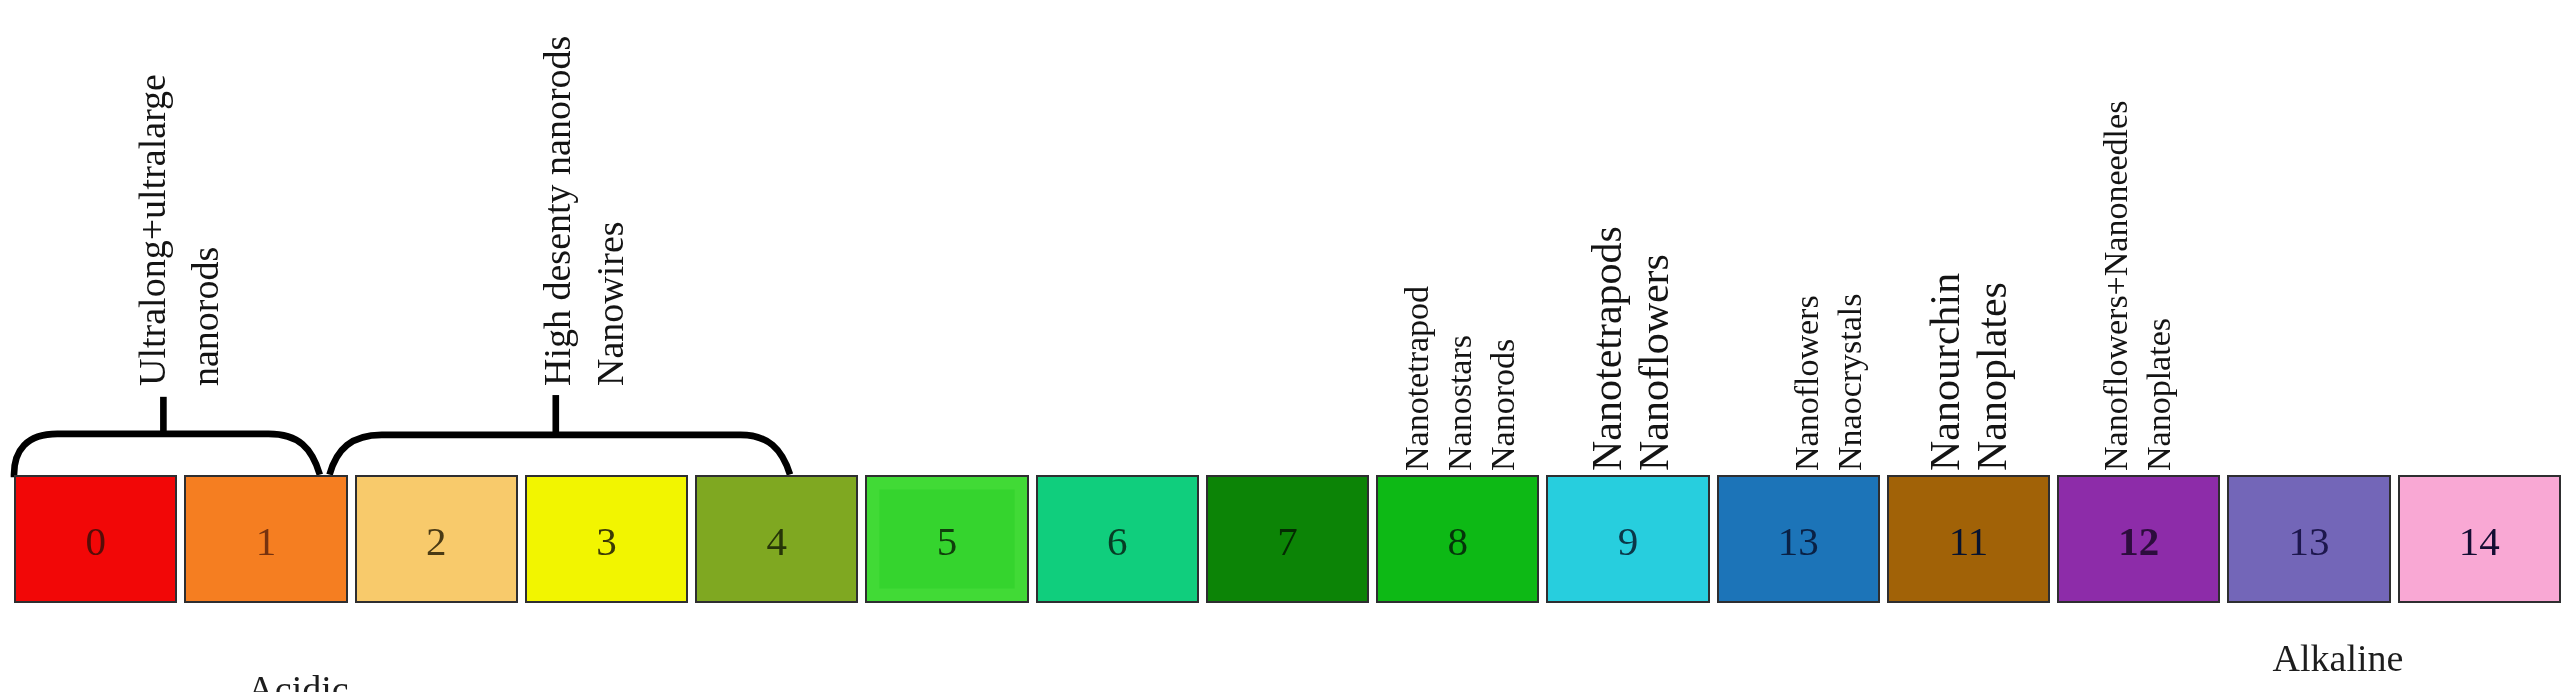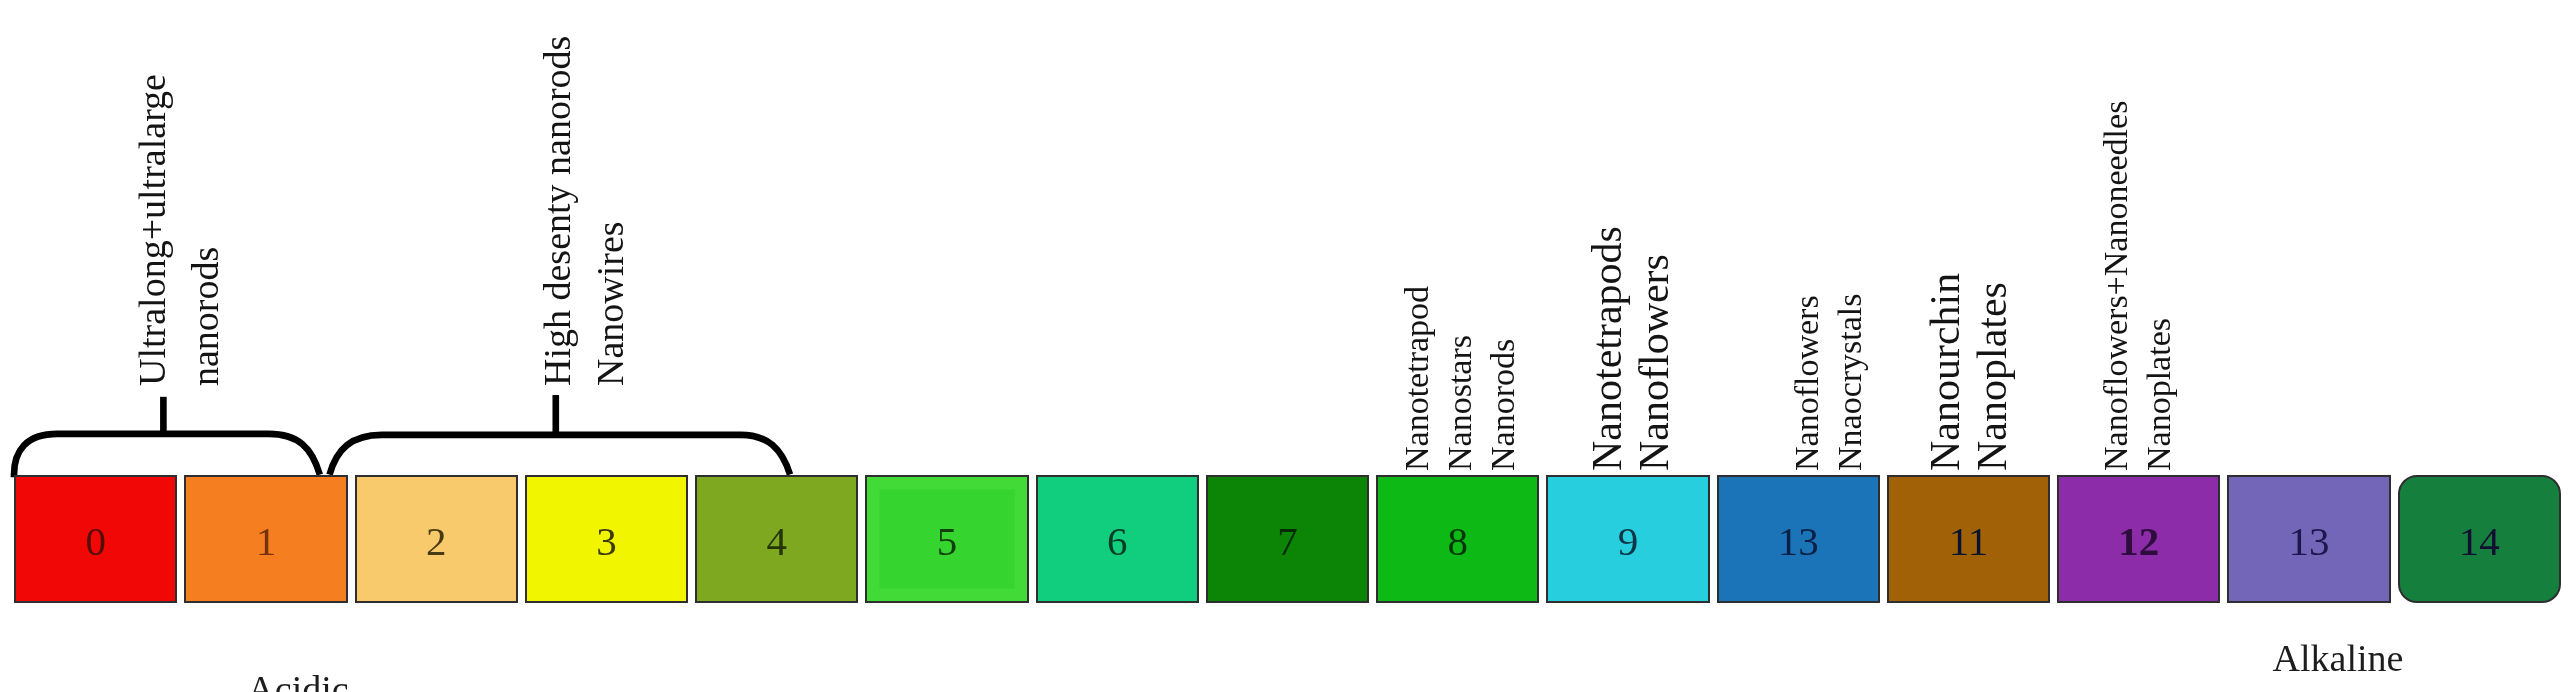--- a/index.html
+++ b/index.html
@@ -156,21 +156,21 @@
     </div>
       <div class="box" style="background: #a16207;">
       <span class="num" style="color: rgb(7, 19, 48);">11</span>
     </div>
       <div class="box" style="background: rgb(141, 44, 169); font-weight: bold;">
       <span class="num" style="color: rgb(45, 13, 61);">12</span>
     </div>
       <div class="box" style="background: rgb(115, 102, 184);">
       <span class="num" style="color: rgb(29, 23, 77);">13</span>
     </div>
-      <div class="box" style="background: #15803d; border-radius: 19px;">
+      <div class="box" style="background: #f9a8d4;">
       <span class="num" style="color: rgb(20, 14, 51);">14</span>
     </div>
     </div>
 
   <div class="hlabel" style="left:298px; top:670px">Acidic</div>
   <div class="hlabel" style="left:2338px; top:639px">Alkaline</div>
 
 </div>
 
 

